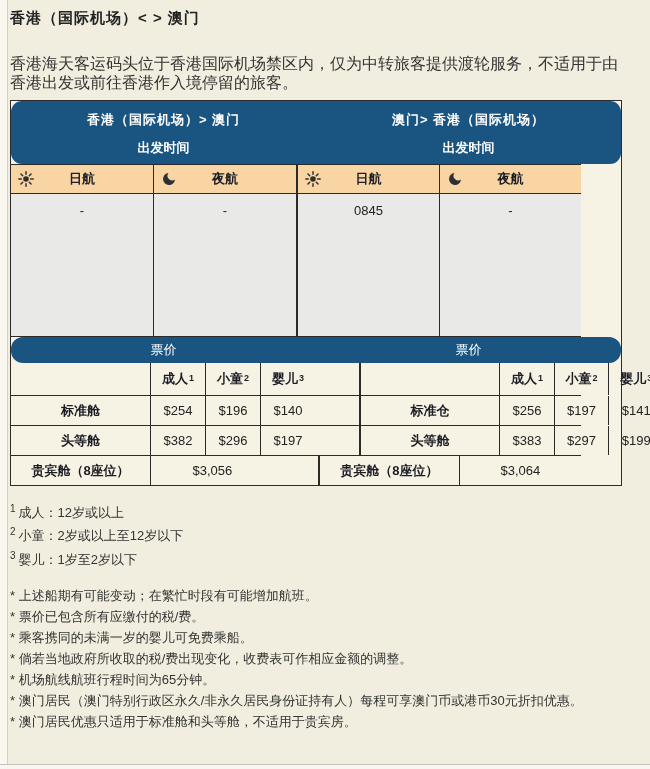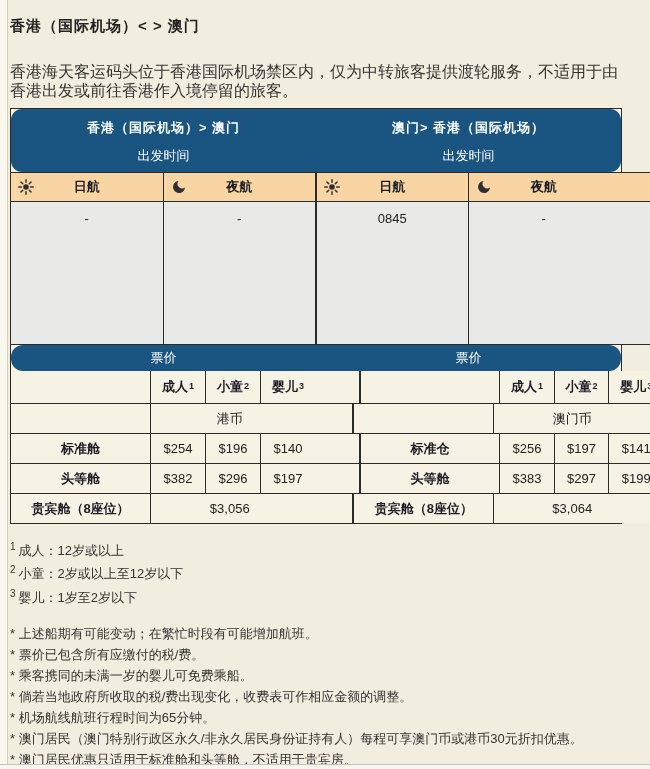--- a/index.html
+++ b/index.html
@@ -13,34 +13,34 @@
     overflow:hidden;
   }
   .left-strip {
     position:absolute; left:0; top:0; width:8px; height:100%;
     background:#f9f7ee; border-right:1px solid #d8d1b6;
   }
   .bottom-edge {
     position:absolute; left:0; bottom:0; width:100%; height:5px;
     background:#f7f6f1; border-top:1px solid #c6c4ba;
   }
-  .content { position:absolute; left:10px; top:8px; width:614px; }
+  .content { position:absolute; left:10px; top:0; width:614px; }
 
   .title { font-size:15px; font-weight:bold; color:#222; margin:9px 0 0 0; letter-spacing:1px; }
   .intro { font-size:16px; line-height:19px; margin:26px 2px 0 0; color:#333; }
 
   .ferry-table { margin-top:8px; width:612px; border:1px solid #2b2b2b; background:#f7f3e4; }
 
   .blue-header { background:#1a5480; color:#fff;border-radius:11px; }
   .routes { display:flex; height:38px; align-items:center; }
   .routes > div { flex:1; text-align:center; font-weight:bold; font-size:13px; letter-spacing:1px; }
   .departures { display:flex; height:25px; }
-  .departures > div { flex:1; text-align:center; font-size:13px; }
-
-  .row { display:flex; width:639px; }
+  .departures > div { flex:1; text-align:center; font-size:13px;font-weight:bold; }
+
+  .row { display:flex; width:570px; }
   .half { display:flex; width:304px; }
   .half.r { border-left:2px solid #2b2b2b; }
 
   .sched-cell { flex:1; position:relative; display:flex; align-items:center; justify-content:center; font-size:13px; }
   .sched-cell + .sched-cell { border-left:1px solid #2b2b2b; }
 
   .peach-row { background:#f8d5a2; border-top:1px solid #2b2b2b; border-bottom:1px solid #2b2b2b; height:30px; }
   .peach-row .sched-cell { font-weight:bold; color:#1d1d26; }
   .icon { position:absolute; left:7px; top:50%; transform:translateY(-50%); width:16px; height:16px; }
   .icon svg { display:block; width:16px; height:16px; }
@@ -191,30 +191,20 @@
             <span>小童</span>
             <sup>2</sup>
           </div>
         <div class="fare-cell fare-val">
             <span>婴儿</span>
             <sup>3</sup>
           </div>
       </div>
     </div>
 
-    <div class="row fare-row">
-      <div class="half l">
-        <div class="fare-cell fare-label"></div>
-        <div class="fare-cell fare-span">港币</div>
-      </div>
-      <div class="half r">
-        <div class="fare-cell fare-label"></div>
-        <div class="fare-cell fare-span">澳门币</div>
-      </div>
-    </div>
 
     <div class="row fare-row">
       <div class="half l">
         <div class="fare-cell fare-label">标准舱</div>
         <div class="fare-cell fare-val">$254</div>
         <div class="fare-cell fare-val">$196</div>
         <div class="fare-cell fare-val">$140</div>
       </div>
       <div class="half r">
         <div class="fare-cell fare-label">标准仓</div>

